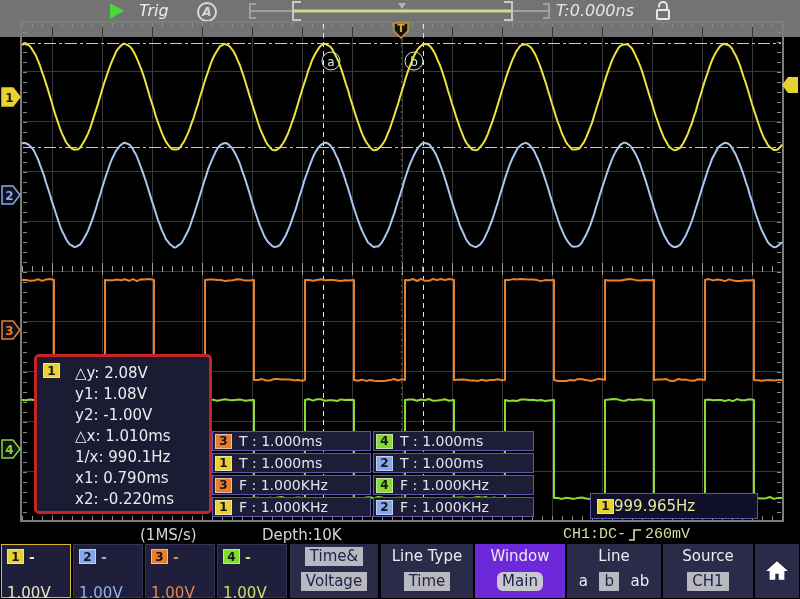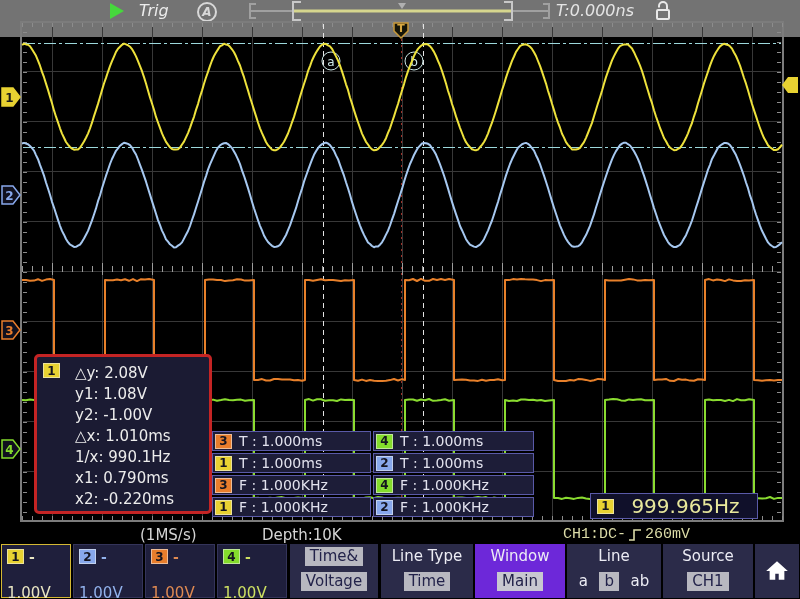--- a/index.html
+++ b/index.html
@@ -34,21 +34,21 @@
   #meas-panel{position:absolute;left:212px;top:431px;width:324px;display:grid;
               grid-template-columns:159px 161px;grid-auto-rows:20px;gap:2px;z-index:4;}
   .mcell{background:#1d1d38;border:1px solid #5a5aa8;box-sizing:border-box;display:flex;
          align-items:center;gap:7px;padding:0 2px;}
   .mtext{font-size:14px;color:#e2e2ee;white-space:nowrap;}
 
   
   #freq-counter{position:absolute;left:590px;top:493px;width:168px;height:26px;box-sizing:border-box;
                 background:#10102a;border:1px solid #5a5aa8;display:flex;align-items:center;z-index:4;}
   #freq-counter .badge{margin-left:6px;}
-  #freq-val{flex:1;text-align:center;font-size:20px;color:#e8e89c;}
+  #freq-val{flex:1;font-size:15px;color:#e8e89c;}
 
   
   #statusbar{position:absolute;left:0;top:526px;width:800px;height:17px;background:#000;
              font-size:15px;color:#d4d4d4;}
   #sb-timebase{position:absolute;left:20px;top:16px;}
   #sb-rate{position:absolute;left:140px;top:0;}
   #sb-depth{position:absolute;left:262px;top:0;}
   #sb-trig{position:absolute;left:563px;top:0;color:#dcdca8;display:flex;align-items:center;gap:2px;font-family:Liberation Mono, monospace;}
   #sb-trig svg{display:block;}
 
@@ -59,21 +59,21 @@
   .chcell.selected{border:1px solid #d4b834;}
   .chtop{display:flex;align-items:center;gap:5px;height:17px;}
   .chdash{font-size:14px;font-weight:bold;}
   .chval{margin-top:19px;font-size:15px;}
   .menucell{position:absolute;top:1px;height:54px;background:#2b2b49;box-sizing:border-box;
             text-align:center;color:#ececf4;font-size:15px;}
   .menucell.selcell{background:#6d28d9;}
   .mlabel{margin-top:3px;height:18px;line-height:18px;}
   .mrow{margin-top:6px;height:20px;line-height:20px;}
   .chip{display:inline-block;background:#b8b8c0;color:#23234a;padding:0 5px;line-height:19px;}
-  .selcell .chip{background:#c8c8d0;}
+  .selcell .chip{background:#c8c8d0;border-radius:6px;}
   #line-opts{display:flex;justify-content:space-evenly;align-items:center;}
   #home-cell{display:flex;align-items:center;justify-content:center;}
 </style>
 </head>
 <body>
 
 <div id="screen">
 
   <div id="topbar">
     <span id="play-icon"></span>

